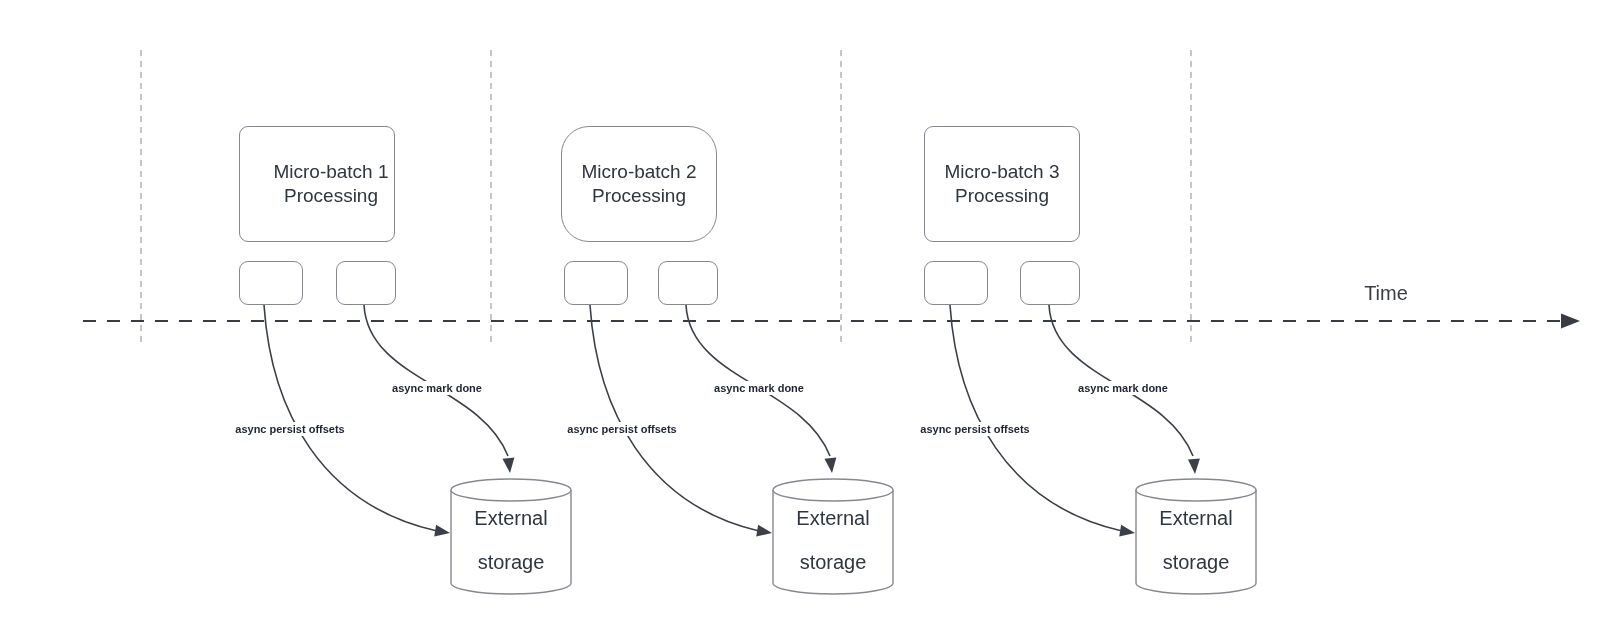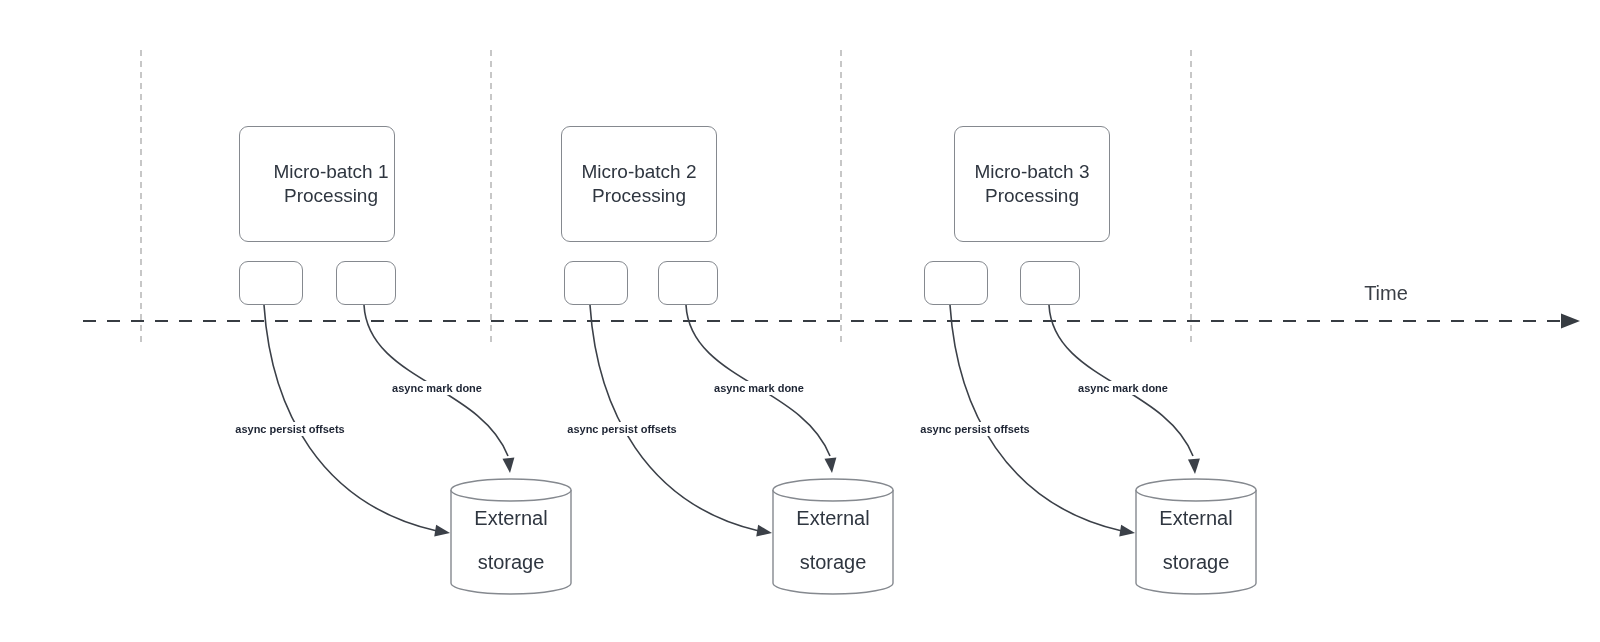--- a/index.html
+++ b/index.html
@@ -140,34 +140,34 @@
   </div>
   <div class="smallbox" style="left:239px; top:261px; width:64px;"></div>
   <div class="smallbox" style="left:336px; top:261px; width:60px;"></div>
   <div class="storage-label" style="left:451px; top:500px;">
     <span>External</span>
     <span>storage</span>
   </div>
   <div class="edge-label" style="left:290px; top:429px;">async persist offsets</div>
   <div class="edge-label" style="left:437px; top:388px;">async mark done</div>
 
-  <div class="bigbox" style="left:561px; top:126px;">
+  <div class="bigbox" style="left:561px; top:126px;border-radius:28px;">
     <span>Micro-batch 2</span>
     <span>Processing</span>
   </div>
   <div class="smallbox" style="left:564px; top:261px; width:64px;"></div>
   <div class="smallbox" style="left:658px; top:261px; width:60px;"></div>
   <div class="storage-label" style="left:773px; top:500px;">
     <span>External</span>
     <span>storage</span>
   </div>
   <div class="edge-label" style="left:622px; top:429px;">async persist offsets</div>
   <div class="edge-label" style="left:759px; top:388px;">async mark done</div>
 
-  <div class="bigbox" style="left:954px; top:126px;">
+  <div class="bigbox" style="left:924px; top:126px;">
     <span>Micro-batch 3</span>
     <span>Processing</span>
   </div>
   <div class="smallbox" style="left:924px; top:261px; width:64px;"></div>
   <div class="smallbox" style="left:1020px; top:261px; width:60px;"></div>
   <div class="storage-label" style="left:1136px; top:500px;">
     <span>External</span>
     <span>storage</span>
   </div>
   <div class="edge-label" style="left:975px; top:429px;">async persist offsets</div>

